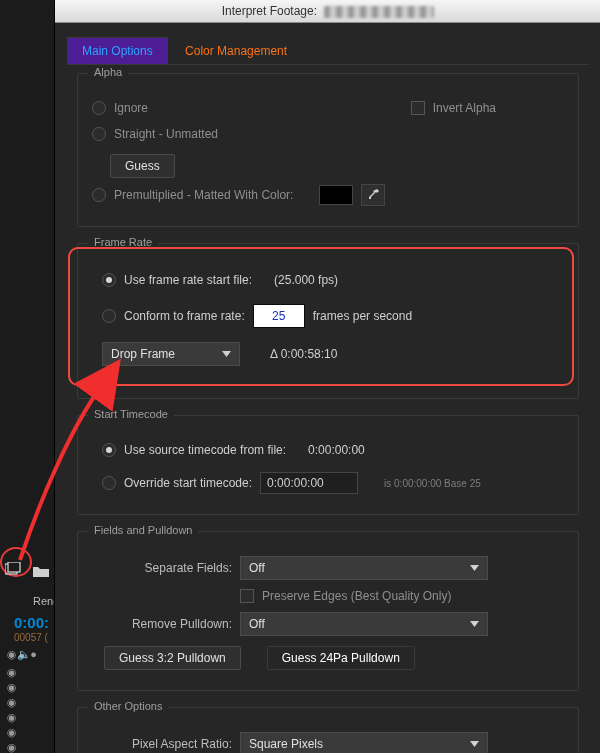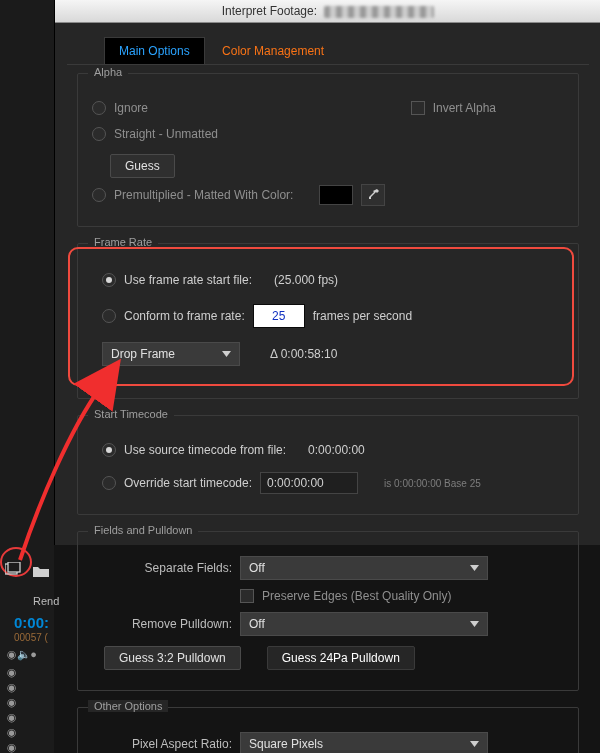--- a/index.html
+++ b/index.html
@@ -8,28 +8,28 @@
   .left-strip{position:absolute;left:0;top:0;width:54px;height:753px;background:#1b1b1b;}
   .proj-icon-circ{position:absolute;left:0px;top:547px;width:28px;height:26px;border:2px solid #e63a3a;border-radius:50%;}
   .proj-icon{position:absolute;left:5px;top:562px;color:#cfcfcf;}
   .folder-icon{position:absolute;left:33px;top:565px;color:#cfcfcf;}
   .rend{position:absolute;left:33px;top:595px;color:#bcbcbc;font-size:11px;}
   .tc-blue{position:absolute;left:14px;top:614px;color:#0087d6;font-size:15px;font-weight:600;}
   .tc-sub{position:absolute;left:14px;top:632px;color:#9a6a38;font-size:10px;}
   .eye-row{position:absolute;left:6px;width:40px;height:15px;color:#9a9a9a;font-size:11px;}
   .eye-row .dot{display:inline-block;width:11px;text-align:center;}
   
-  .dialog{position:absolute;left:54px;top:0;width:546px;height:545px;background:#262626;border-left:1px solid #000;}
+  .dialog{position:absolute;left:54px;top:0;width:546px;height:753px;background:#262626;border-left:1px solid #000;}
   .titlebar{height:22px;background:linear-gradient(#f5f5f5,#d9d9d9);border-bottom:1px solid #8a8a8a;text-align:center;line-height:22px;color:#333;font-size:12px;}
   .title-blur{display:inline-block;width:110px;height:12px;background:repeating-linear-gradient(90deg,#999 0 6px,#ccc 6px 12px);filter:blur(1.5px);vertical-align:middle;margin-left:4px;border-radius:2px;}
   .body{padding:14px 0 0 0;}
   
   .tabs{position:relative;height:28px;margin:0 12px 8px 12px;}
   .tab{display:inline-block;height:26px;line-height:26px;padding:0 14px;color:#cfcfcf;font-size:12px;}
-  .tab.active{color:#2aa3ff;border:1px solid #3a3a3a;border-bottom:none;background:#000000;margin-left:37px;}
+  .tab.active{color:#2aa3ff;border:1px solid #3a3a3a;border-bottom:none;background:#4c1d95;}
   .tab.inactive{color:#f97316;}
   .tab-underline{position:absolute;left:0;right:0;bottom:0;height:1px;background:#3a3a3a;}
   
   .group{position:relative;margin:0 22px 16px 22px;border:1px solid #3a3a3a;border-radius:2px;padding:18px 14px 14px 14px;}
   .group .legend{position:absolute;top:-8px;left:10px;background:#262626;padding:0 6px;color:#9f9f9f;font-size:11px;}
   .row{display:flex;align-items:center;gap:8px;margin:6px 0;min-height:20px;}
   .radio{width:12px;height:12px;border-radius:50%;border:1px solid #555;background:#2b2b2b;display:inline-block;flex:none;}
   .radio.on::after{content:"";display:block;width:6px;height:6px;border-radius:50%;background:#d8d8d8;margin:3px;}
   .chk{width:12px;height:12px;border:1px solid #555;background:#2b2b2b;display:inline-block;flex:none;}
   .lbl{color:#8f8f8f;}

